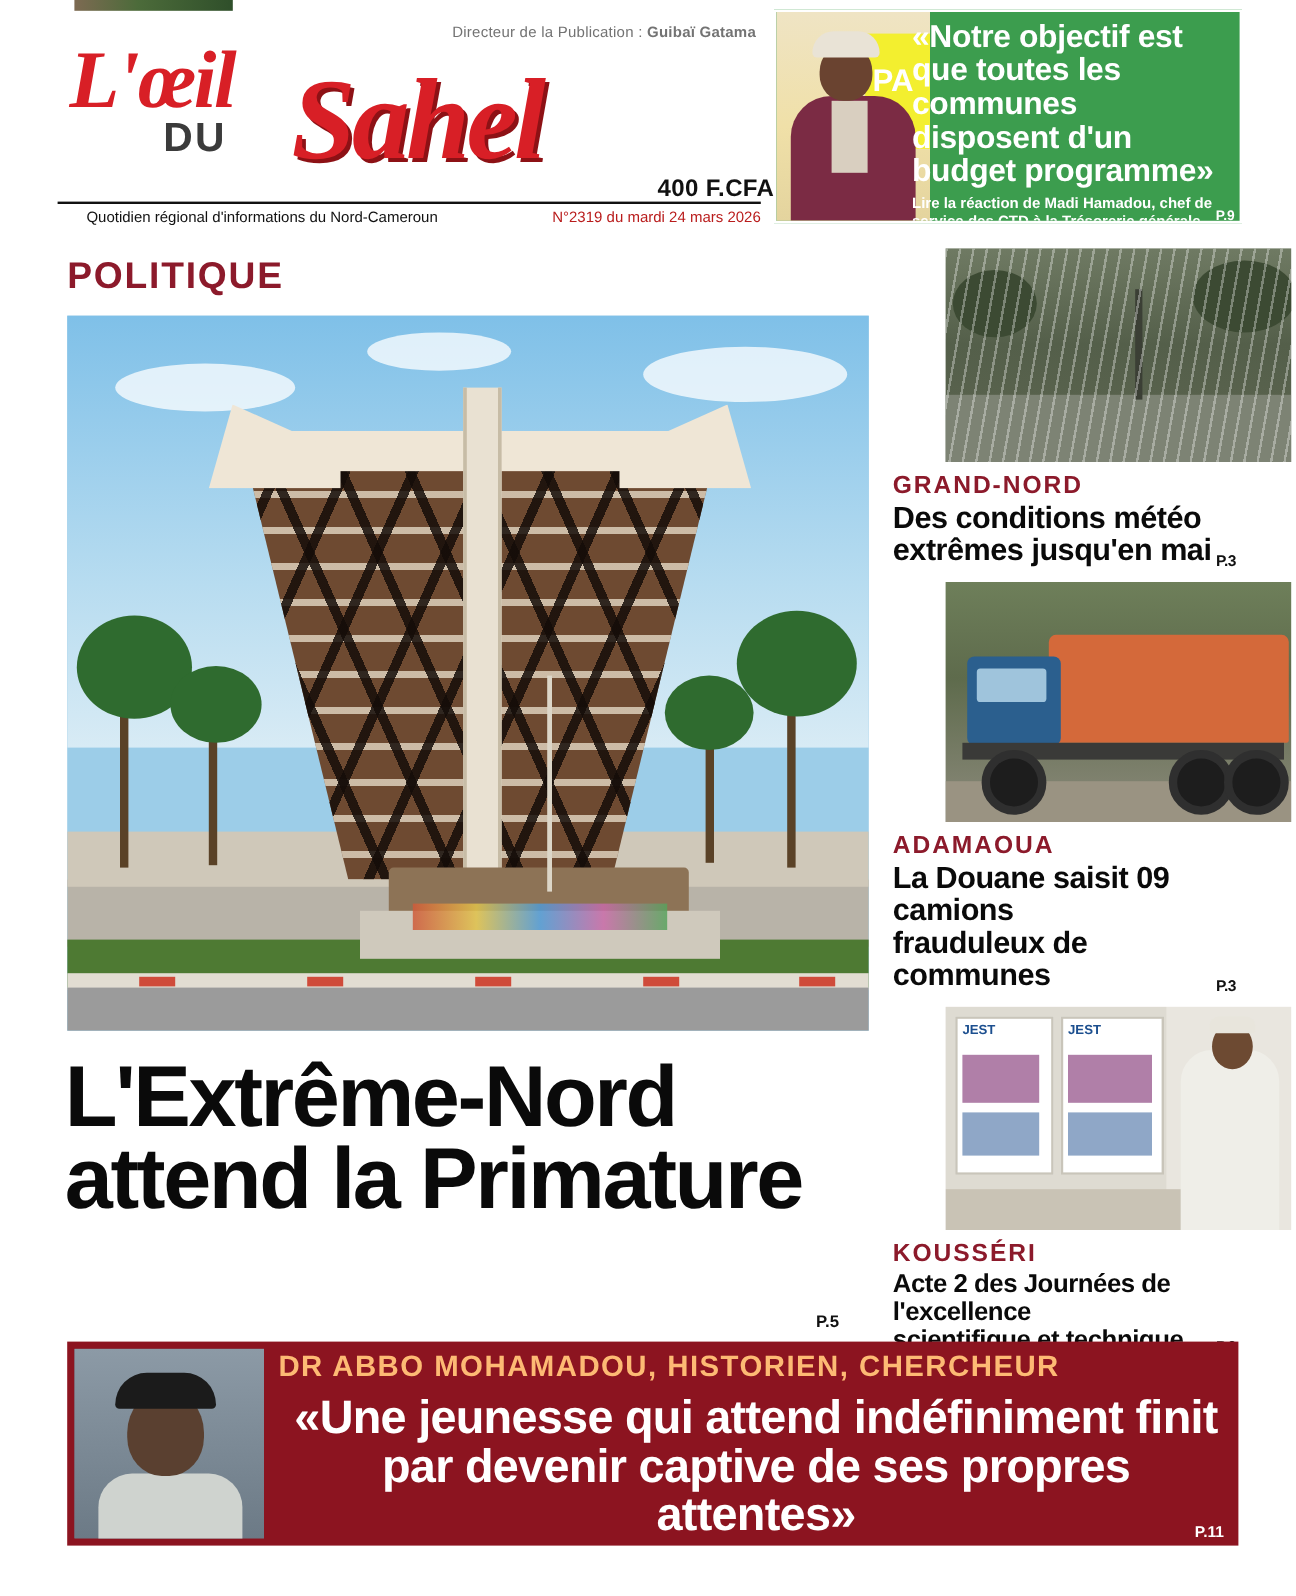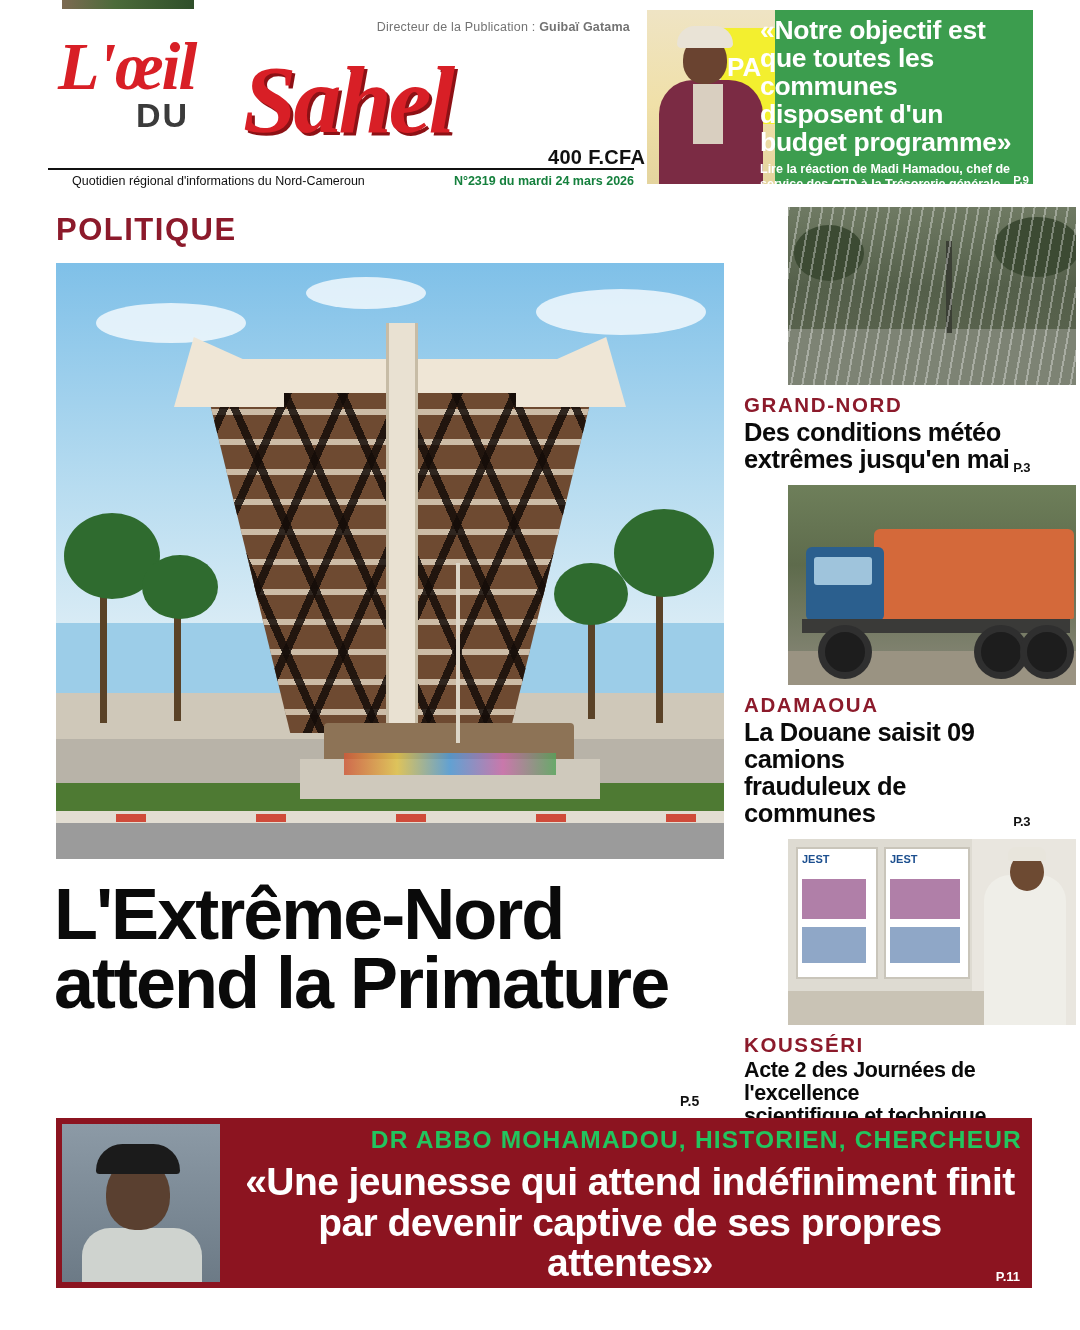--- a/index.html
+++ b/index.html
@@ -112,22 +112,22 @@
     font-size: 12.5px;
     color: #111;
     margin-left: 20px;
   }
   .issue {
     position: absolute;
     left: 420px; top: 166px;
     width: 214px;
     text-align: right;
     font-size: 12.5px;
-    font-weight: bold;
-    color: #15803d;
+    font-weight: normal;
+    color: #b91c1c;
   }
 
   
   .teaser {
     position: absolute;
     left: 645px; top: 8px;
     width: 390px; height: 178px;
     background: #3c9d4e;
     border: 2px solid #ffffff;
     box-sizing: border-box;
@@ -421,24 +421,24 @@
     overflow: hidden;
   }
   .band-photo .bg { position:absolute; left:0; top:0; width:158px; height:158px; background: linear-gradient(180deg,#8c9aa6 0%, #6c7a86 100%); }
   .band-photo .head { position:absolute; left:44px; top:34px; width:64px; height:72px; border-radius:50% 50% 45% 45%; background:#5a4030; }
   .band-photo .cap { position:absolute; left:34px; top:20px; width:84px; height:30px; border-radius:30px 30px 4px 4px; background:#1b1b1b; }
   .band-photo .body { position:absolute; left:20px; top:104px; width:120px; height:58px; background:#cfd3cf; border-radius:28px 28px 0 0; }
   .band-kicker {
     position: absolute;
     left: 176px; top: 8px;
     width: 790px;
-    text-align: right;
+    text-align: left;
     font-size: 24.5px;
     font-weight: bold;
-    color: #22c55e;
+    color: #fdba74;
     letter-spacing: 1.2px;
   }
   .band-quote {
     position: absolute;
     left: 176px; top: 44px;
     width: 796px;
     text-align: center;
     font-size: 39px;
     font-weight: bold;
     line-height: 1.04;

